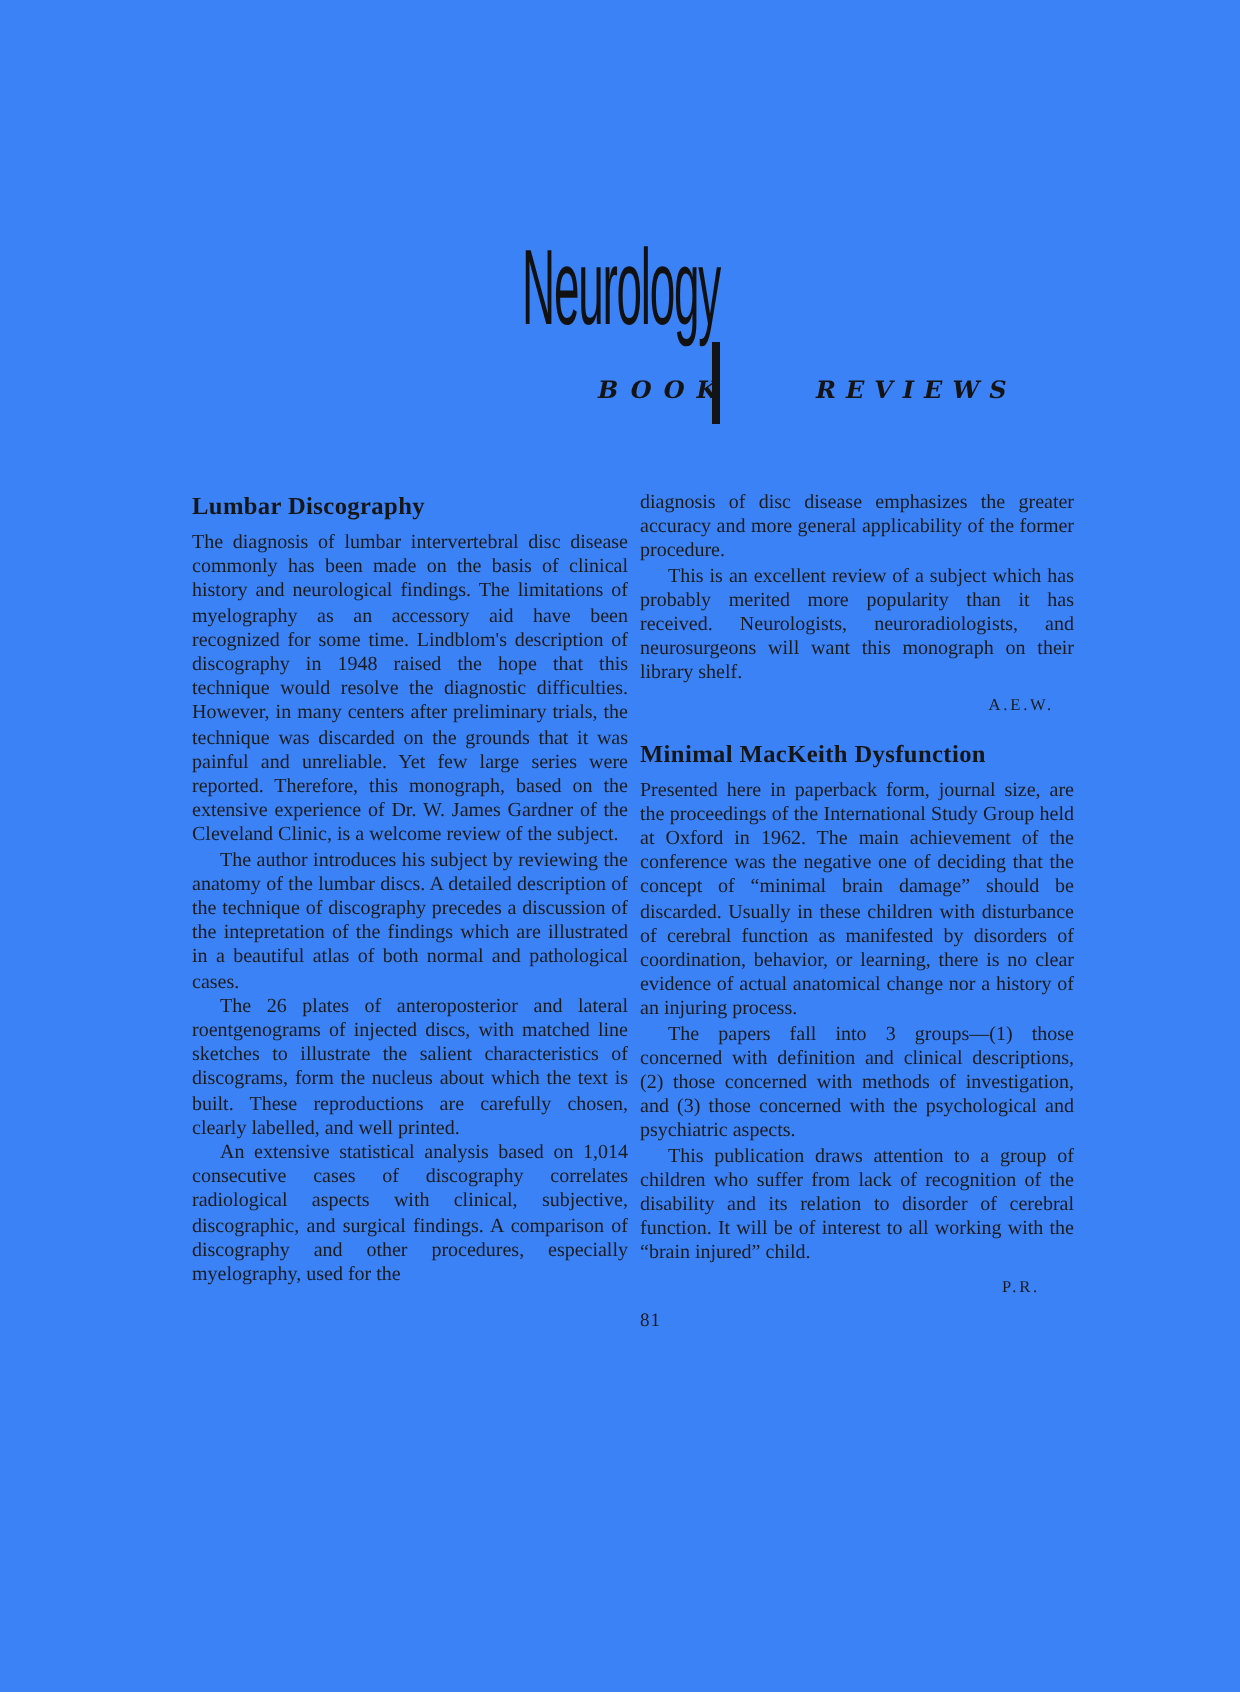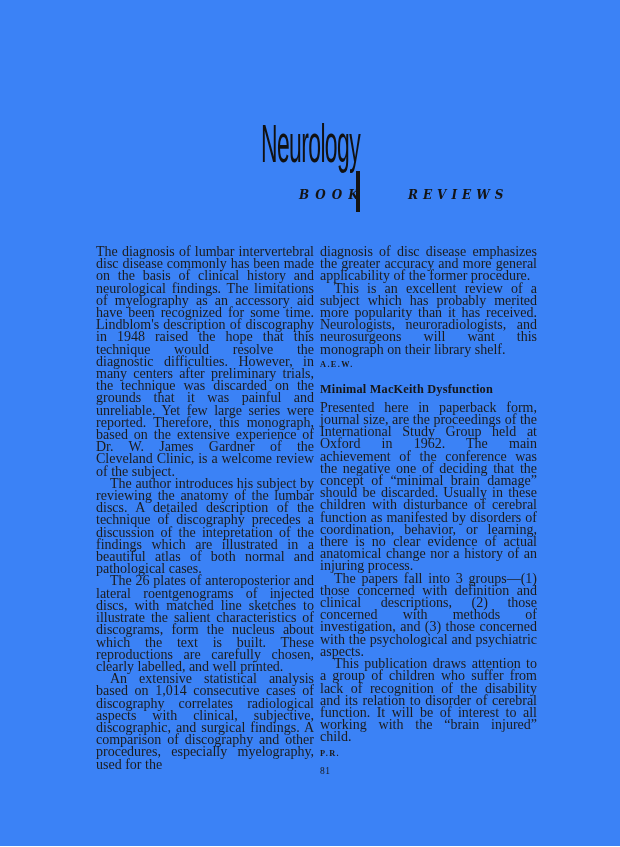--- a/index.html
+++ b/index.html
@@ -23,26 +23,26 @@
   .word-reviews { left:372px; top:188px; letter-spacing:5px;margin-left:36px; }
   .vbar { position:absolute; left:356px; top:171px; width:3.5px; height:41px; background:#141414; }
   
   .col { position:absolute; top:246px; width:218px; }
   .col-left { left:96px; }
   .col-right { left:320px; width:217px; }
   h2.review-title {
     margin:0 0 6px 0; font-size:12.3px; font-weight:bold; color:#161616;
     letter-spacing:0.2px; line-height:14px;
   }
-  p { margin:0; font-size:14px; line-height:12.2px; text-align:justify;
+  p { margin:0; font-size:10px; line-height:12.2px; text-align:justify;
       color:#1c1c1c; hyphens:auto; -webkit-hyphens:auto; }
   p.byline { font-style:italic; margin:0 0 6px 14px; }
   p.ind { text-indent:14px; }
   .sig {
-    font-size:8.3px; font-weight:bold; letter-spacing:1.4px;
+    text-align:right; font-size:8.3px; font-weight:normal; letter-spacing:1.4px;
     color:#1a1a1a; margin-top:4px; padding-right:10px; line-height:10px;
   }
   .sig-2 { padding-right:17px; margin-top:5px; }
   .review2-title { margin-top:12px !important; }
   .pagenum {
     text-align:left; font-size:9.5px; letter-spacing:0.5px; color:#1a1a1a;
     padding-right:19px; margin-top:7px; line-height:11px;
   }
 </style>
 </head>
@@ -51,20 +51,21 @@
 <div class="page">
 
   <div>
     <div class="logotype">Neurology</div>
     <span class="word word-book">BOOK</span>
     <span class="vbar"></span>
     <span class="word word-reviews">REVIEWS</span>
   </div>
 
   <section class="col col-left">
+    <h2 class="review-title">Lumbar Discography</h2>
     <p>The diagnosis of lumbar intervertebral disc disease commonly has been made on the basis of clinical history and neurological findings. The limitations of myelography as an accessory aid have been recognized for some time. Lindblom's description of discography in 1948 raised the hope that this technique would resolve the diagnostic difficulties. However, in many centers after preliminary trials, the technique was discarded on the grounds that it was painful and unreliable. Yet few large series were reported. Therefore, this monograph, based on the extensive experience of Dr. W. James Gardner of the Cleveland Clinic, is a welcome review of the subject.</p>
     <p class="ind">The author introduces his subject by reviewing the anatomy of the lumbar discs. A detailed description of the technique of discography precedes a discussion of the intepretation of the findings which are illustrated in a beautiful atlas of both normal and pathological cases.</p>
     <p class="ind">The 26 plates of anteroposterior and lateral roentgenograms of injected discs, with matched line sketches to illustrate the salient characteristics of discograms, form the nucleus about which the text is built. These reproductions are carefully chosen, clearly labelled, and well printed.</p>
     <p class="ind">An extensive statistical analysis based on 1,014 consecutive cases of discography correlates radiological aspects with clinical, subjective, discographic, and surgical findings. A comparison of discography and other procedures, especially myelography, used for the</p>
   </section>
 
   <section class="col col-right">
     <p>diagnosis of disc disease emphasizes the greater accuracy and more general applicability of the former procedure.</p>
     <p class="ind">This is an excellent review of a subject which has probably merited more popularity than it has received. Neurologists, neuroradiologists, and neurosurgeons will want this monograph on their library shelf.</p>
     <div class="sig">A.E.W.</div>

